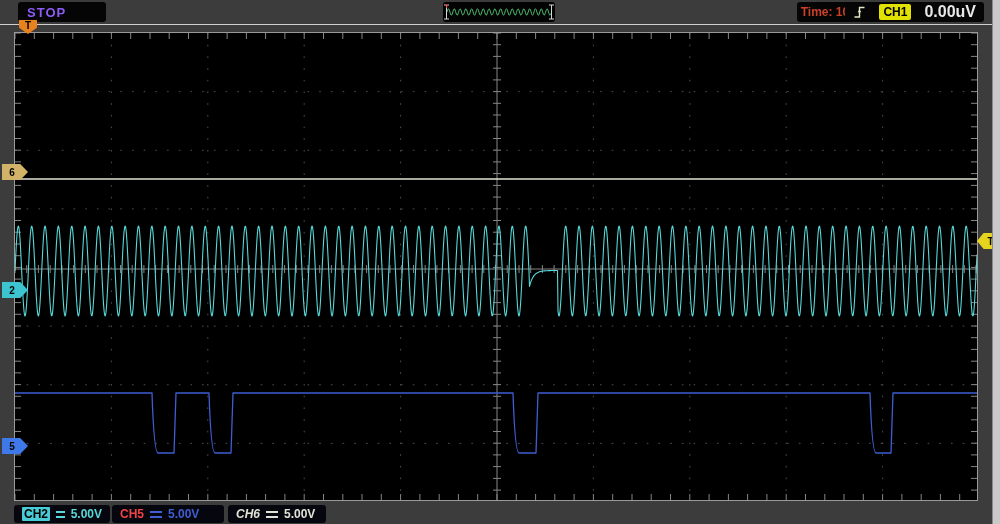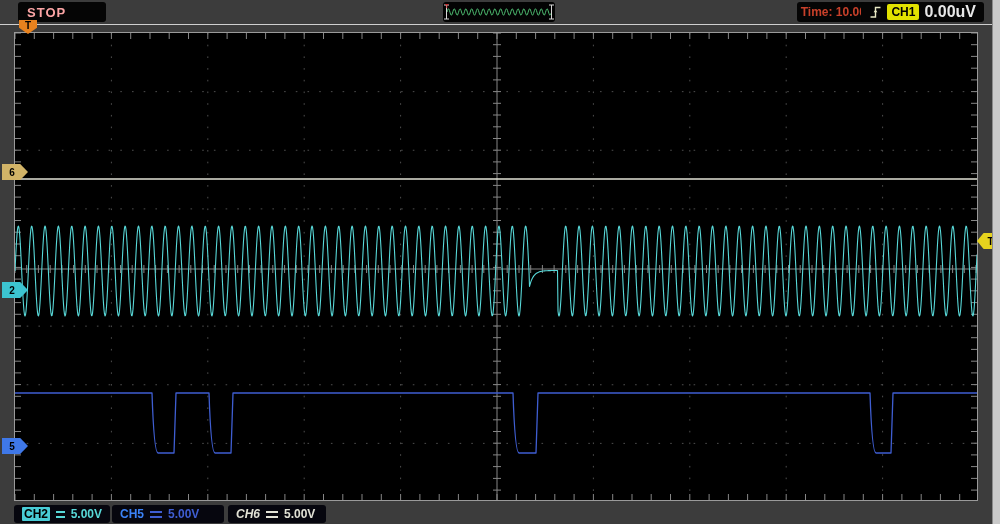--- a/index.html
+++ b/index.html
@@ -5,27 +5,27 @@
   * { margin:0; padding:0; box-sizing:border-box; }
   html,body { width:1000px; height:524px; background:#3c3c3c; overflow:hidden;
               font-family:"Liberation Sans", sans-serif; }
 
   
   .top-bar { position:absolute; left:0; top:0; width:1000px; height:25px;
              background:#3c3c3c; border-bottom:1px solid #cfcfcf; z-index:5; }
   .tb-box { position:absolute; top:2px; height:20px; background:#050505;
             border-radius:3px; display:flex; align-items:center; }
   .stop-box { left:18px; width:88px; padding-left:9px;
-              color:#fca5a5; font-weight:bold; font-size:13px; letter-spacing:1px; }
+              color:#8b5cf6; font-weight:bold; font-size:13px; letter-spacing:1px; }
   .preview-box { left:443px; width:112px; background:#030303; }
   .preview-box svg { display:block; }
   .time-box { left:797px; width:90px; justify-content:center;
               color:#c8402a; font-weight:bold; font-size:12px; }
   .trig-readout { position:absolute; right:16px; top:2px; height:20px; display:flex;
-                  align-items:center; gap:5px; background:#050505; border-radius:3px;
+                  align-items:center; gap:13px; background:#050505; border-radius:3px;
                   padding:0 8px; }
   .ch-badge { background:#e2e200; color:#000; font-weight:bold; font-size:12px;
               padding:1px 4px; border-radius:2px; }
   .trig-level { color:#e8e8e8; font-weight:bold; font-size:16px; }
 
   
   .stage { position:absolute; left:0; top:26px; width:1000px; height:498px; background:#3c3c3c; }
   .plot { position:absolute; left:14px; top:6px; width:964px; height:469px;
           background:#000; border:1px solid #9a9a9a; }
   .plot svg { display:block; }
@@ -130,21 +130,21 @@
     </div>
   </div>
 
 <div class="bottom-bar">
   <div class="ch-box ch2-box">
     <span class="ch2-name">CH2</span>
     <span class="dc-icon" id="dc2" style="color: rgb(88, 216, 216);"></span>
     <span id="v2" style="color: rgb(88, 216, 216);">5.00V</span>
   </div>
   <div class="ch-box ch5-box">
-    <span id="n5" style="color: #3b82f6;">CH5</span>
+    <span id="n5" style="color: #ef4444;">CH5</span>
     <span class="dc-icon" id="dc5" style="color: rgb(63, 94, 210);"></span>
     <span id="v5" style="color: rgb(63, 94, 210);">5.00V</span>
   </div>
   <div class="ch-box ch6-box">
     <span id="n6" style="color: rgb(226, 226, 214); font-style: italic;">CH6</span>
     <span class="dc-icon" id="dc6" style="color: rgb(226, 226, 214);"></span>
     <span id="v6" style="color: rgb(226, 226, 214);">5.00V</span>
   </div>
 </div>
 

